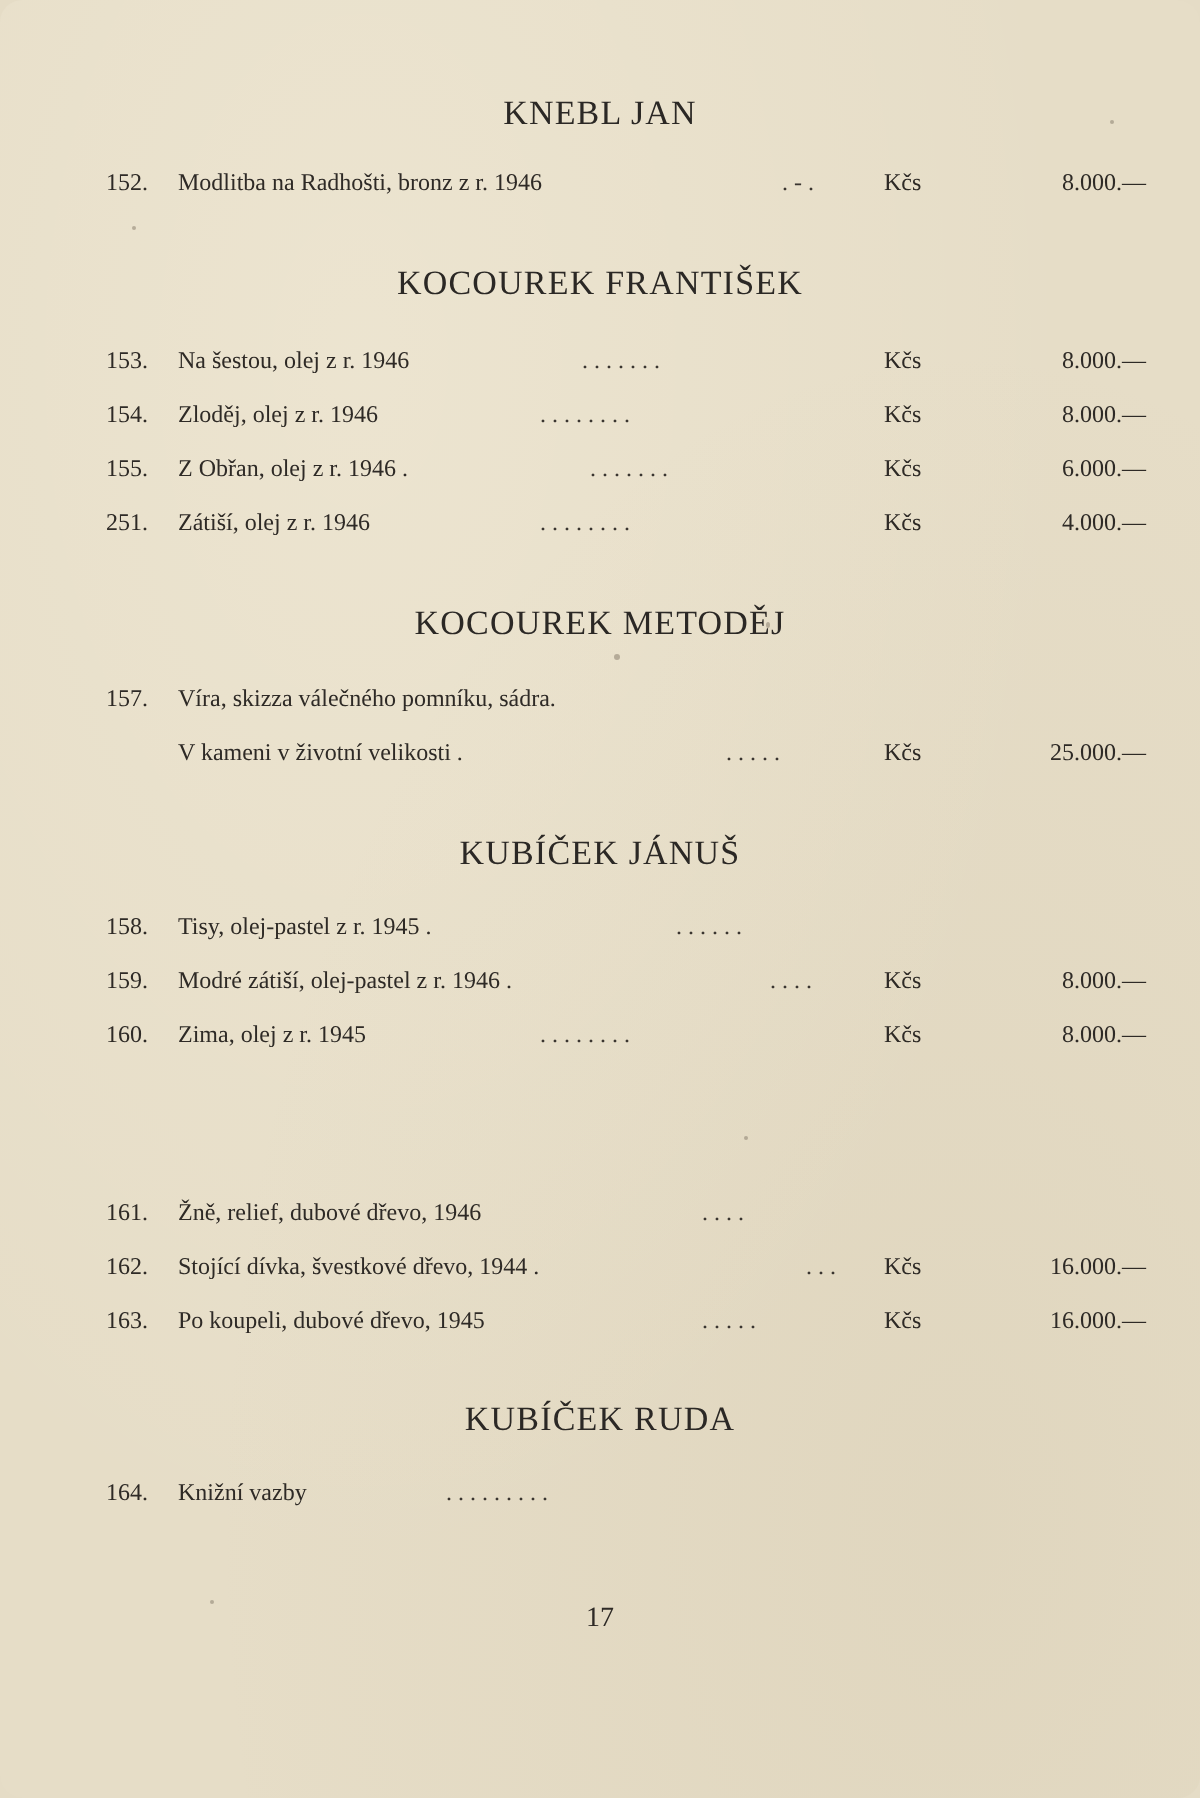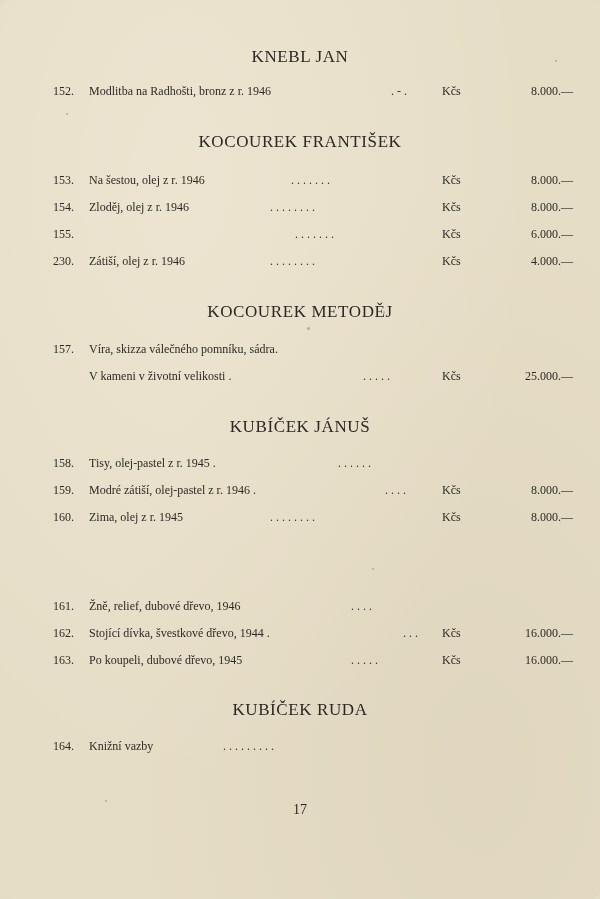--- a/index.html
+++ b/index.html
@@ -117,26 +117,27 @@
   </div>
   <div class="row" style="top:196px">
     <span class="num">154.</span>
     <span class="title">Zloděj, olej z r. 1946</span>
     <span class="dots" style="left:217px">.   .   .   .   .   .   .   .</span>
     <span class="currency">Kčs</span>
     <span class="price">8.000.—</span>
   </div>
   <div class="row" style="top:223px">
     <span class="num">155.</span>
+    <span class="title">Z Obřan, olej z r. 1946 .</span>
     <span class="dots" style="left:242px">.   .   .   .   .   .   .</span>
     <span class="currency">Kčs</span>
     <span class="price">6.000.—</span>
   </div>
   <div class="row" style="top:250px">
-    <span class="num">230.</span>
+    <span class="num">251.</span>
     <span class="title">Zátiší, olej z r. 1946</span>
     <span class="dots" style="left:217px">.   .   .   .   .   .   .   .</span>
     <span class="currency">Kčs</span>
     <span class="price">4.000.—</span>
   </div>
 
   <div class="heading" style="top:302px">KOCOUREK METODĚJ</div>
   <div class="row" style="top:338px">
     <span class="num">157.</span>
     <span class="title">Víra, skizza válečného pomníku, sádra.</span>

